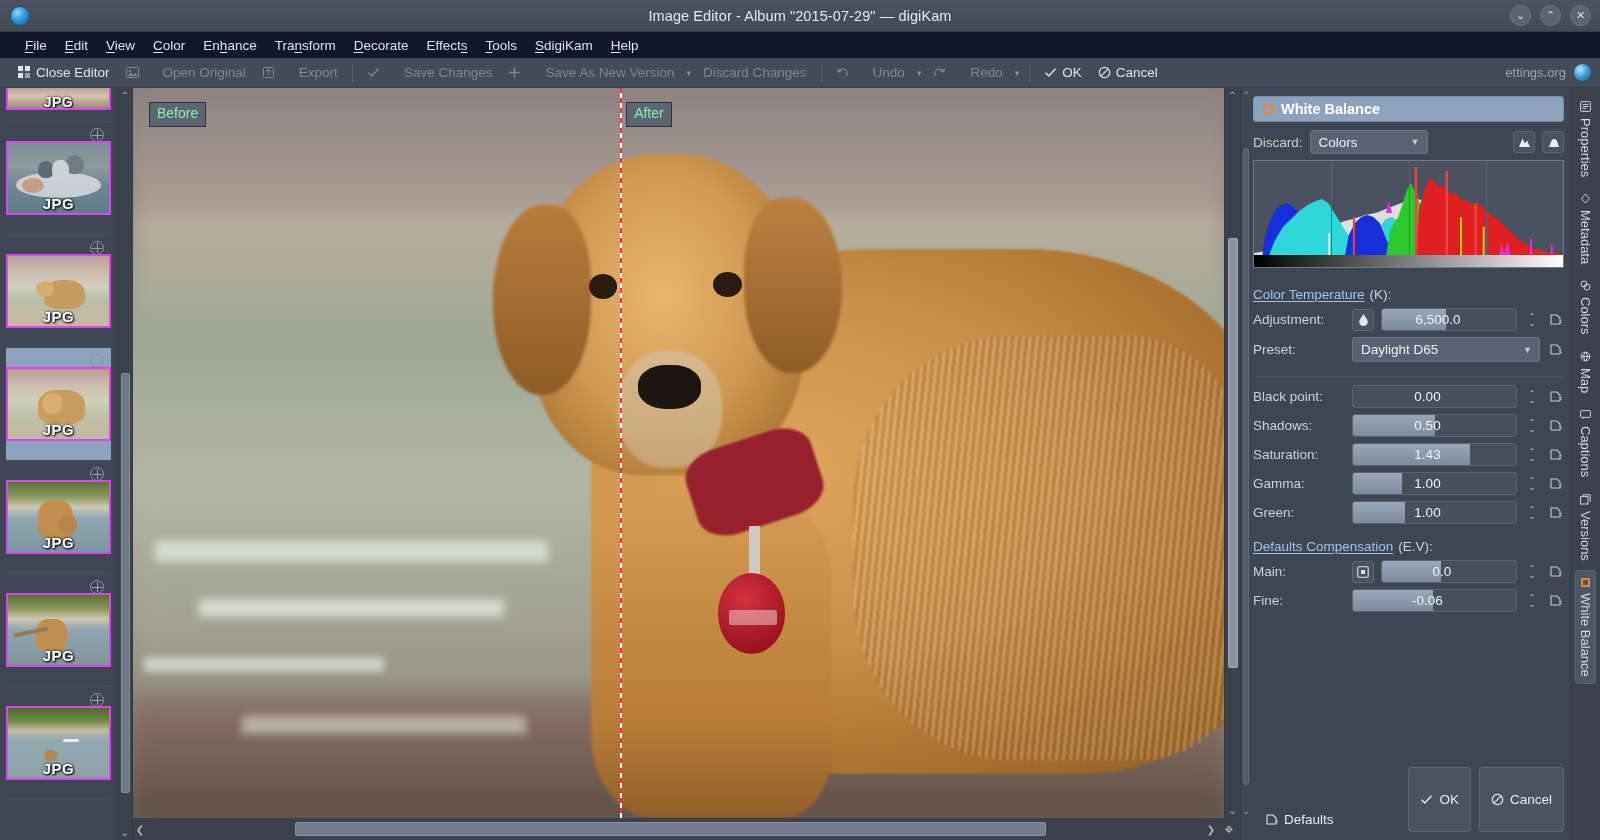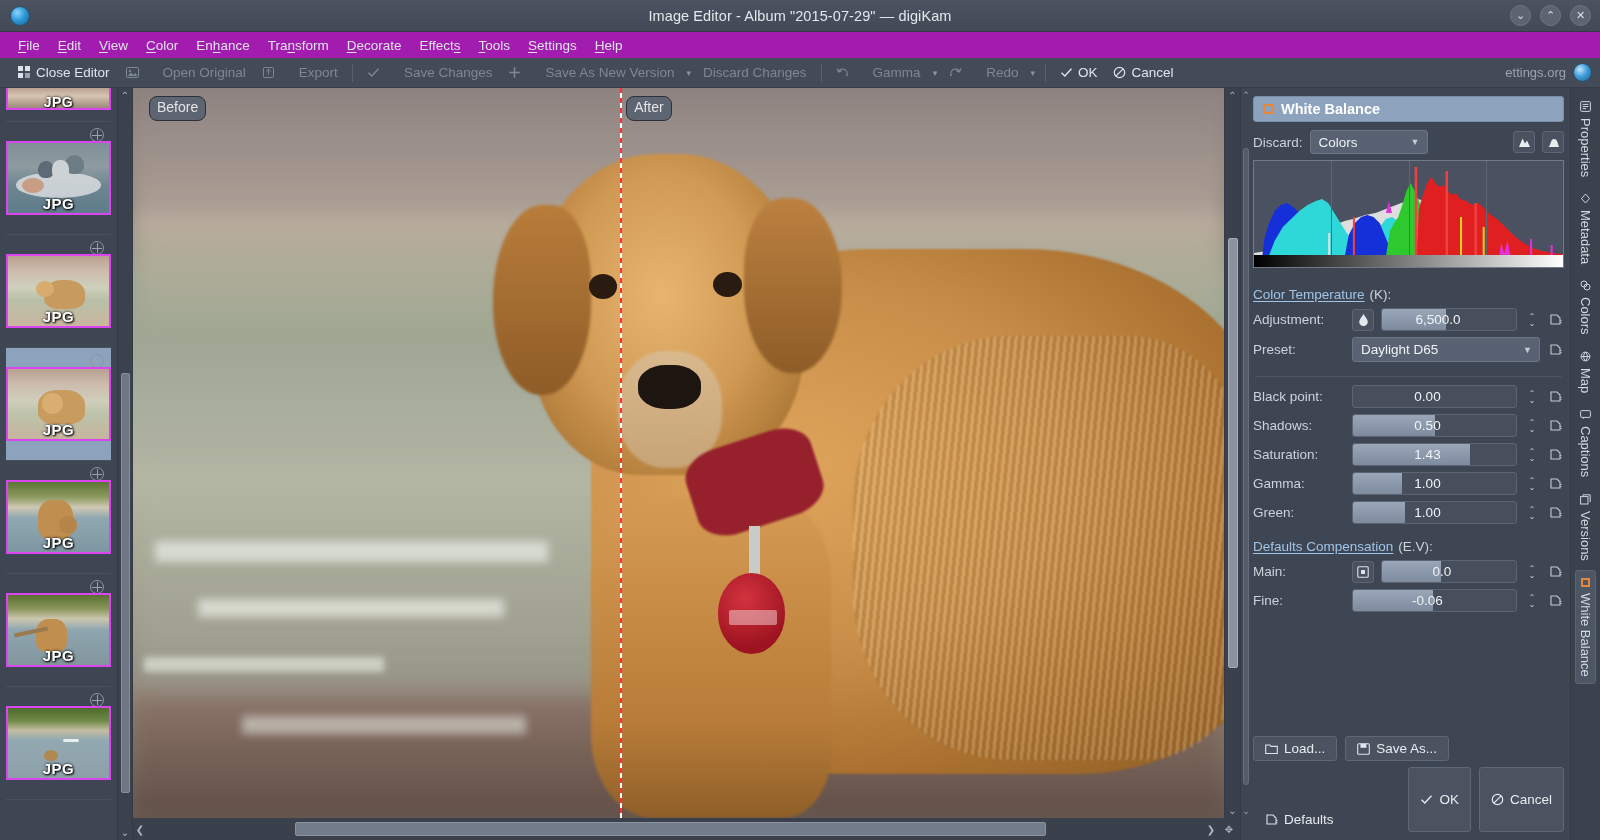--- a/index.html
+++ b/index.html
@@ -31,21 +31,21 @@
   .win-btn {
     width: 21px; height: 21px; border-radius: 50%;
     background: #5c6472; border: 1px solid #6e7685;
     display: flex; align-items: center; justify-content: center;
     color: #dde1e7; font-size: 11px; line-height: 1;
   }
 
   
   .menubar {
     height: 26px; flex: 0 0 26px; display: flex; align-items: center;
-    padding-left: 9px; background: #a21caf;
+    padding-left: 16px; background: #0f172a;
   }
   .menu-item { padding: 2px 9px; font-size: 13.5px; color: #dfe3e9; white-space: nowrap; }
   .menu-item u { text-decoration: underline; text-underline-offset: 2px; }
 
   
   .toolbar {
     height: 30px; flex: 0 0 30px; display: flex; align-items: center;
     padding-left: 10px; background: #444b58;
     border-bottom: 1px solid #373d48; position: relative;
   }
@@ -119,23 +119,23 @@
   .canvas {
     flex: 1 1 auto; position: relative; overflow: hidden; min-width: 0;
     background: #6d6a69;
   }
   .photo { position: absolute; inset: 0; }
   .split-line {
     position: absolute; top: 0; bottom: 0; width: 2px; left: 44.6%;
     background: repeating-linear-gradient(180deg, #ff2d2d 0 5px, #ffffff 5px 10px);
   }
   .ba-label {
-    position: absolute; top: 8px; padding: 2px 7px 3px;
+    position: absolute; top: 14px; padding: 2px 7px 3px;
     background: #5a6craw; background: #5d6472; border: 1px solid #2c313a;
-    border-radius: 8px; color: #e5e5e5; font-size: 14px; line-height: 1.25;
+    border-radius: 0; color: #86efac; font-size: 14px; line-height: 1.25;
   }
   .ba-label.before { left: 16px; }
   .ba-label.after { left: 45.2%; }
 
   .vscroll {
     width: 16px; flex: 0 0 16px; background: #3a414c; position: relative;
     border-left: 1px solid #343a44;
   }
   .vscroll .arrow { position: absolute; left: 0; right: 0; text-align: center; font-size: 10px; color: #aeb6c2; }
   .vscroll .arrow.up { top: 2px; }
@@ -287,21 +287,21 @@
   <div class="menubar">
     <div class="menu-item"><span></span><u>F</u><span>ile</span></div>
     <div class="menu-item"><span></span><u>E</u><span>dit</span></div>
     <div class="menu-item"><span></span><u>V</u><span>iew</span></div>
     <div class="menu-item"><span></span><u>C</u><span>olor</span></div>
     <div class="menu-item"><span>En</span><u>h</u><span>ance</span></div>
     <div class="menu-item"><span>Tra</span><u>n</u><span>sform</span></div>
     <div class="menu-item"><span></span><u>D</u><span>ecorate</span></div>
     <div class="menu-item"><span>Effect</span><u>s</u><span></span></div>
     <div class="menu-item"><span></span><u>T</u><span>ools</span></div>
-    <div class="menu-item"><span></span><u>S</u><span>ettings</span></div>
+    <div class="menu-item"><span></span><u>S</u><span>digiKam</span></div>
     <div class="menu-item"><span></span><u>H</u><span>elp</span></div>
   </div>
 
   <div class="toolbar">
     <div class="tb-btn">
       <span class="tb-ico">
         <svg width="13" height="13" viewBox="0 0 13 13">
             <rect x="0" y="0" width="5" height="5" fill="#dfe4ea"></rect>
             <rect x="7" y="0" width="5" height="5" fill="#dfe4ea"></rect>
             <rect x="0" y="7" width="5" height="5" fill="#dfe4ea"></rect>
@@ -351,21 +351,21 @@
       <span>Discard Changes</span>
     </div>
     <div class="tb-sep"></div>
     <div class="tb-btn disabled">
       <span class="tb-ico">
         <svg width="13" height="13" viewBox="0 0 13 13">
             <path d="M10.5 10 A4.5 4.5 0 0 0 2.8 5.2" fill="none" stroke="#7e8794" stroke-width="1.3"></path>
             <path d="M1.2 2.6 L2.6 5.8 L5.7 4.6" fill="none" stroke="#7e8794" stroke-width="1.3"></path>
           </svg>
       </span>
-      <span>Gamma</span>
+      <span>Undo</span>
     </div>
     <div class="tb-caret">▾</div>
     <div class="tb-btn disabled">
       <span class="tb-ico">
         <svg width="13" height="13" viewBox="0 0 13 13">
             <path d="M2.5 10 A4.5 4.5 0 0 1 10.2 5.2" fill="none" stroke="#7e8794" stroke-width="1.3"></path>
             <path d="M11.8 2.6 L10.4 5.8 L7.3 4.6" fill="none" stroke="#7e8794" stroke-width="1.3"></path>
           </svg>
       </span>
       <span>Redo</span>
@@ -816,35 +816,20 @@
           <div class="resetbtn">
             <svg width="13" height="13" viewBox="0 0 13 13">
                 <path d="M2 2 H8 L11 5 V11 H2 Z" fill="none" stroke="#c3cad4" stroke-width="1.1"></path>
                 <path d="M11.3 7.5 h1.2 M11.3 9.5 h1.2" stroke="#c3cad4" stroke-width="1"></path>
               </svg>
           </div>
         </div>
 
         <div class="rp-spacer"></div>
 
-        <div class="btnrow">
-          <div class="btn">
-            <svg width="13" height="12" viewBox="0 0 13 12">
-                <path d="M0.7 10.5 V2 H4.8 L6 3.4 H12.3 V10.5 Z" fill="none" stroke="#dde3ea" stroke-width="1.1"></path>
-              </svg>
-            <span>Load...</span>
-          </div>
-          <div class="btn">
-            <svg width="13" height="12" viewBox="0 0 13 12">
-                <rect x="0.7" y="0.8" width="11.6" height="10.4" rx="1" fill="none" stroke="#dde3ea" stroke-width="1.1"></rect>
-                <rect x="3.4" y="0.8" width="6" height="4" fill="#dde3ea"></rect>
-              </svg>
-            <span>Save As...</span>
-          </div>
-        </div>
 
         <div class="btnrow">
           <div class="btn plain">
             <svg width="13" height="13" viewBox="0 0 13 13">
                 <path d="M2 2 H8 L11 5 V11 H2 Z" fill="none" stroke="#dde3ea" stroke-width="1.1"></path>
                 <path d="M11.3 7.5 h1.2 M11.3 9.5 h1.2" stroke="#dde3ea" stroke-width="1"></path>
               </svg>
             <span>Defaults</span>
           </div>
           <div class="spacer-grow"></div>

